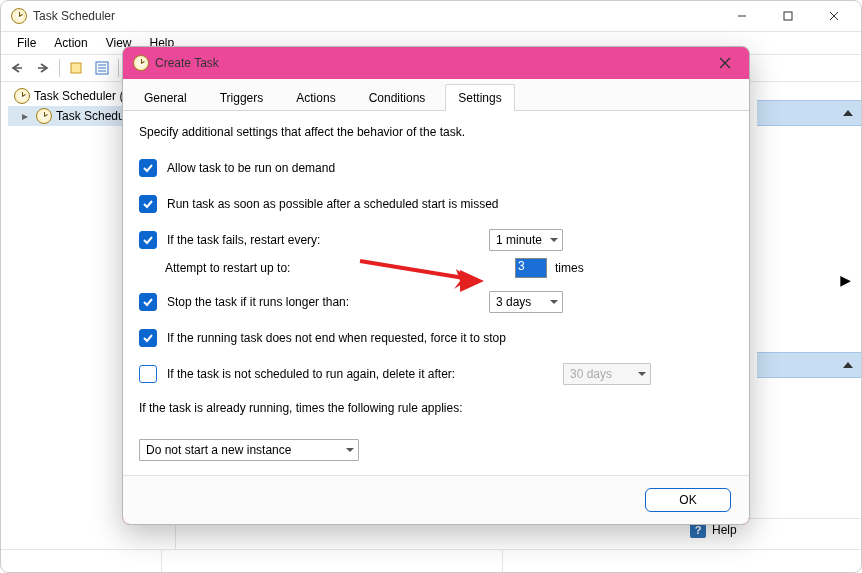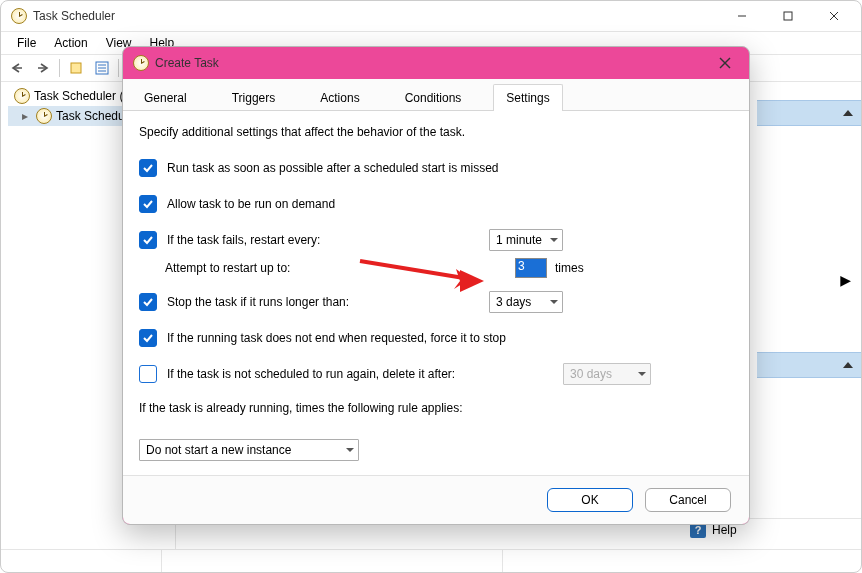--- a/index.html
+++ b/index.html
@@ -30,21 +30,21 @@
 .chev-right{position:absolute;right:10px;top:190px;font-size:14px;color:#000}
 .help-row{position:absolute;left:504px;right:0;bottom:8px;height:22px;border-top:1px solid #e5e5e5;display:flex;align-items:center;padding-left:10px;gap:6px;background:#fff}
 .help-icn{width:16px;height:16px;background:#2b6fb5;color:#fff;display:flex;align-items:center;justify-content:center;font-weight:bold;border-radius:2px;font-size:11px}
 .statusbar{height:22px;border-top:1px solid #e5e5e5;display:flex}
 .statusbar .cell{border-right:1px solid #e5e5e5;height:100%}
 
 .dialog{position:absolute;left:122px;top:46px;width:626px;height:477px;background:#ec4899;border:1px solid #b8b8b8;border-radius:8px;box-shadow:0 10px 30px rgba(0,0,0,.25);display:flex;flex-direction:column;overflow:hidden}
 .dialog .dlg-title{height:32px;display:flex;align-items:center;padding:0 8px 0 10px;color:#333}
 .dialog .dlg-title .t{margin-left:6px;flex:1}
 .dialog .dlg-title .x{width:32px;height:28px;display:flex;align-items:center;justify-content:center;font-size:14px}
-.tabs{display:flex;padding:4px 8px 0 8px;gap:19px;border-bottom:1px solid #d6d6d6;background:#fbfbfb}
+.tabs{display:flex;padding:4px 8px 0 8px;gap:7px;border-bottom:1px solid #d6d6d6;background:#fbfbfb}
 .tab{padding:6px 12px;border:1px solid transparent;border-bottom:none;border-radius:2px 2px 0 0;cursor:default;position:relative;top:1px;background:transparent}
 .tab.active{border-color:#d6d6d6;background:#fff}
 .tabpage{flex:1;background:#fff;padding:14px 16px;position:relative}
 .subhead{margin:0 0 20px 0}
 .row{display:flex;align-items:center;margin:0 0 18px 0;position:relative}
 .row .chk{width:16px;height:16px;border:1px solid #1a6fd6;border-radius:3px;margin-right:10px;display:flex;align-items:center;justify-content:center;background:#fff;flex:0 0 auto}
 .row .chk.checked{background:#0b66cf;border-color:#0b66cf}
 .row .chk.checked svg{stroke:#fff}
 .row .lbl{flex:1}
 .row .ctrl{position:absolute;left:350px}
@@ -193,30 +193,30 @@
 
   <div class="tabpage">
     <p class="subhead">Specify additional settings that affect the behavior of the task.</p>
 
     <div class="row">
       <span class="chk checked">
           <svg width="12" height="12">
             <path d="M2 6 L5 9 L10 3" fill="none" stroke-width="2"></path>
           </svg>
         </span>
+      <span class="lbl">Allow task to be run on demand</span>
+    </div>
+
+    <div class="row">
+      <span class="chk checked">
+          <svg width="12" height="12">
+            <path d="M2 6 L5 9 L10 3" fill="none" stroke-width="2"></path>
+          </svg>
+        </span>
       <span class="lbl">Run task as soon as possible after a scheduled start is missed</span>
-    </div>
-
-    <div class="row">
-      <span class="chk checked">
-          <svg width="12" height="12">
-            <path d="M2 6 L5 9 L10 3" fill="none" stroke-width="2"></path>
-          </svg>
-        </span>
-      <span class="lbl">Allow task to be run on demand</span>
     </div>
 
     <div class="row">
       <span class="chk checked">
           <svg width="12" height="12">
             <path d="M2 6 L5 9 L10 3" fill="none" stroke-width="2"></path>
           </svg>
         </span>
       <span class="lbl">If the task fails, restart every:</span>
       <span class="ctrl sel-wrap"><select style="width:74px"><option>1 minute</option></select></span>
@@ -256,21 +256,20 @@
     </div>
 
     <div class="row" style="margin-bottom:4px">
       <span class="lbl">If the task is already running, times the following rule applies:</span>
     </div>
     <div class="sel-wrap rule-select"><select style="width:220px"><option>Do not start a new instance</option></select></div>
   </div>
 
   <div class="dlg-buttons">
     <button class="btn">OK</button>
-    <button class="btn secondary">Cancel</button>
   </div>
 </div>
 
 <div class="arrow">
   <svg width="130" height="50">
     <line x1="0" y1="10" x2="110" y2="28" stroke="#e52020" stroke-width="4"></line>
     <polygon points="110,28 96,18 100,30 94,38" fill="#e52020"></polygon>
     <polygon points="124,30 100,19 100,41" fill="#e52020"></polygon>
   </svg>
 </div>

